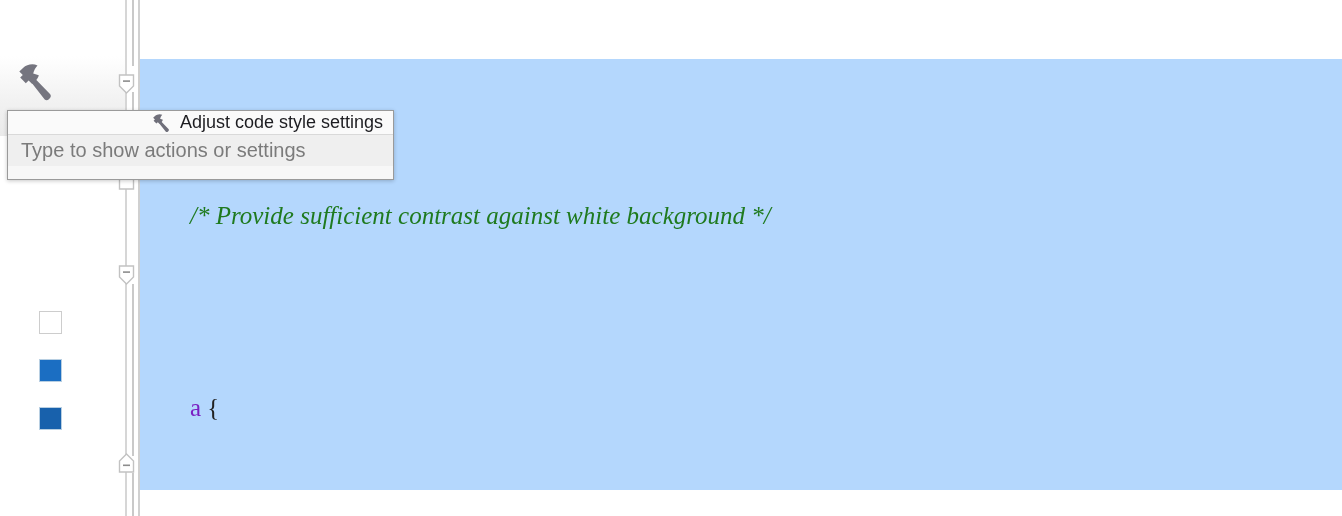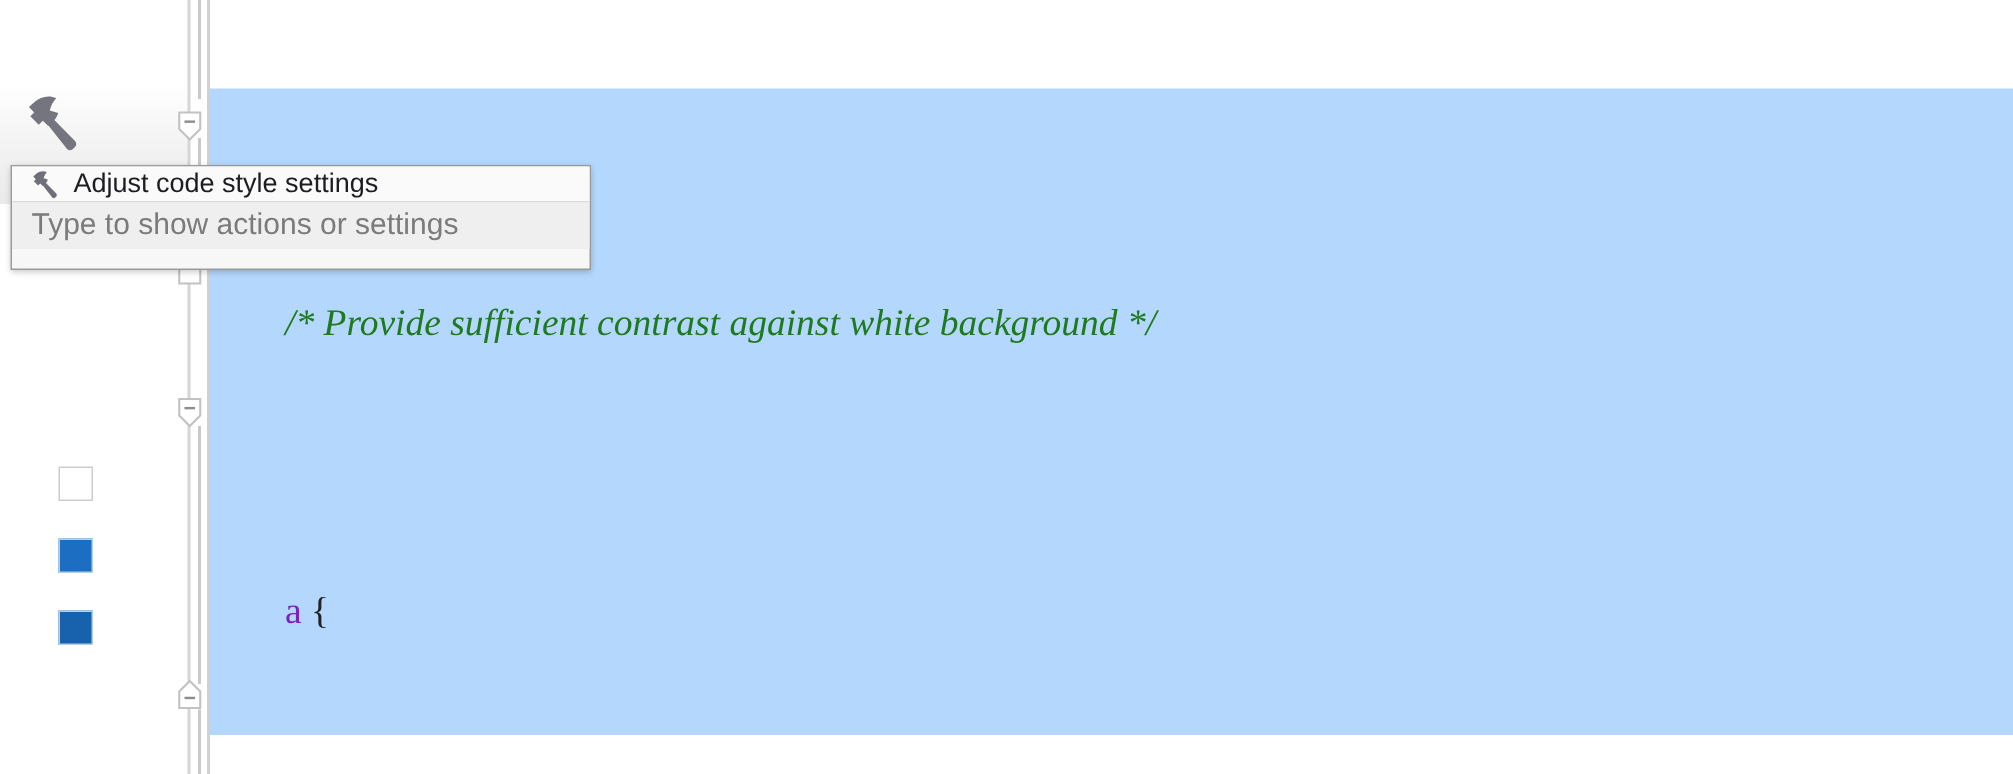--- a/index.html
+++ b/index.html
@@ -131,20 +131,21 @@
     box-shadow:0 1px 4px rgba(0,0,0,0.22);
     z-index:20;
   }
   .popup-main {
     display:flex;
     align-items:center;
     height:24px;
     padding:0 10px;
     background:#fafafa;
     border-bottom:1px solid #d9d9d9;
+    justify-content:flex-end;
   }
   .popup-hammer {
     width:22px; height:22px;
     flex:0 0 22px;
     margin-right:9px;
   }
   .popup-title {
     font-size:18px;
     color:#1d1d21;
     font-family:"Liberation Sans", sans-serif;

